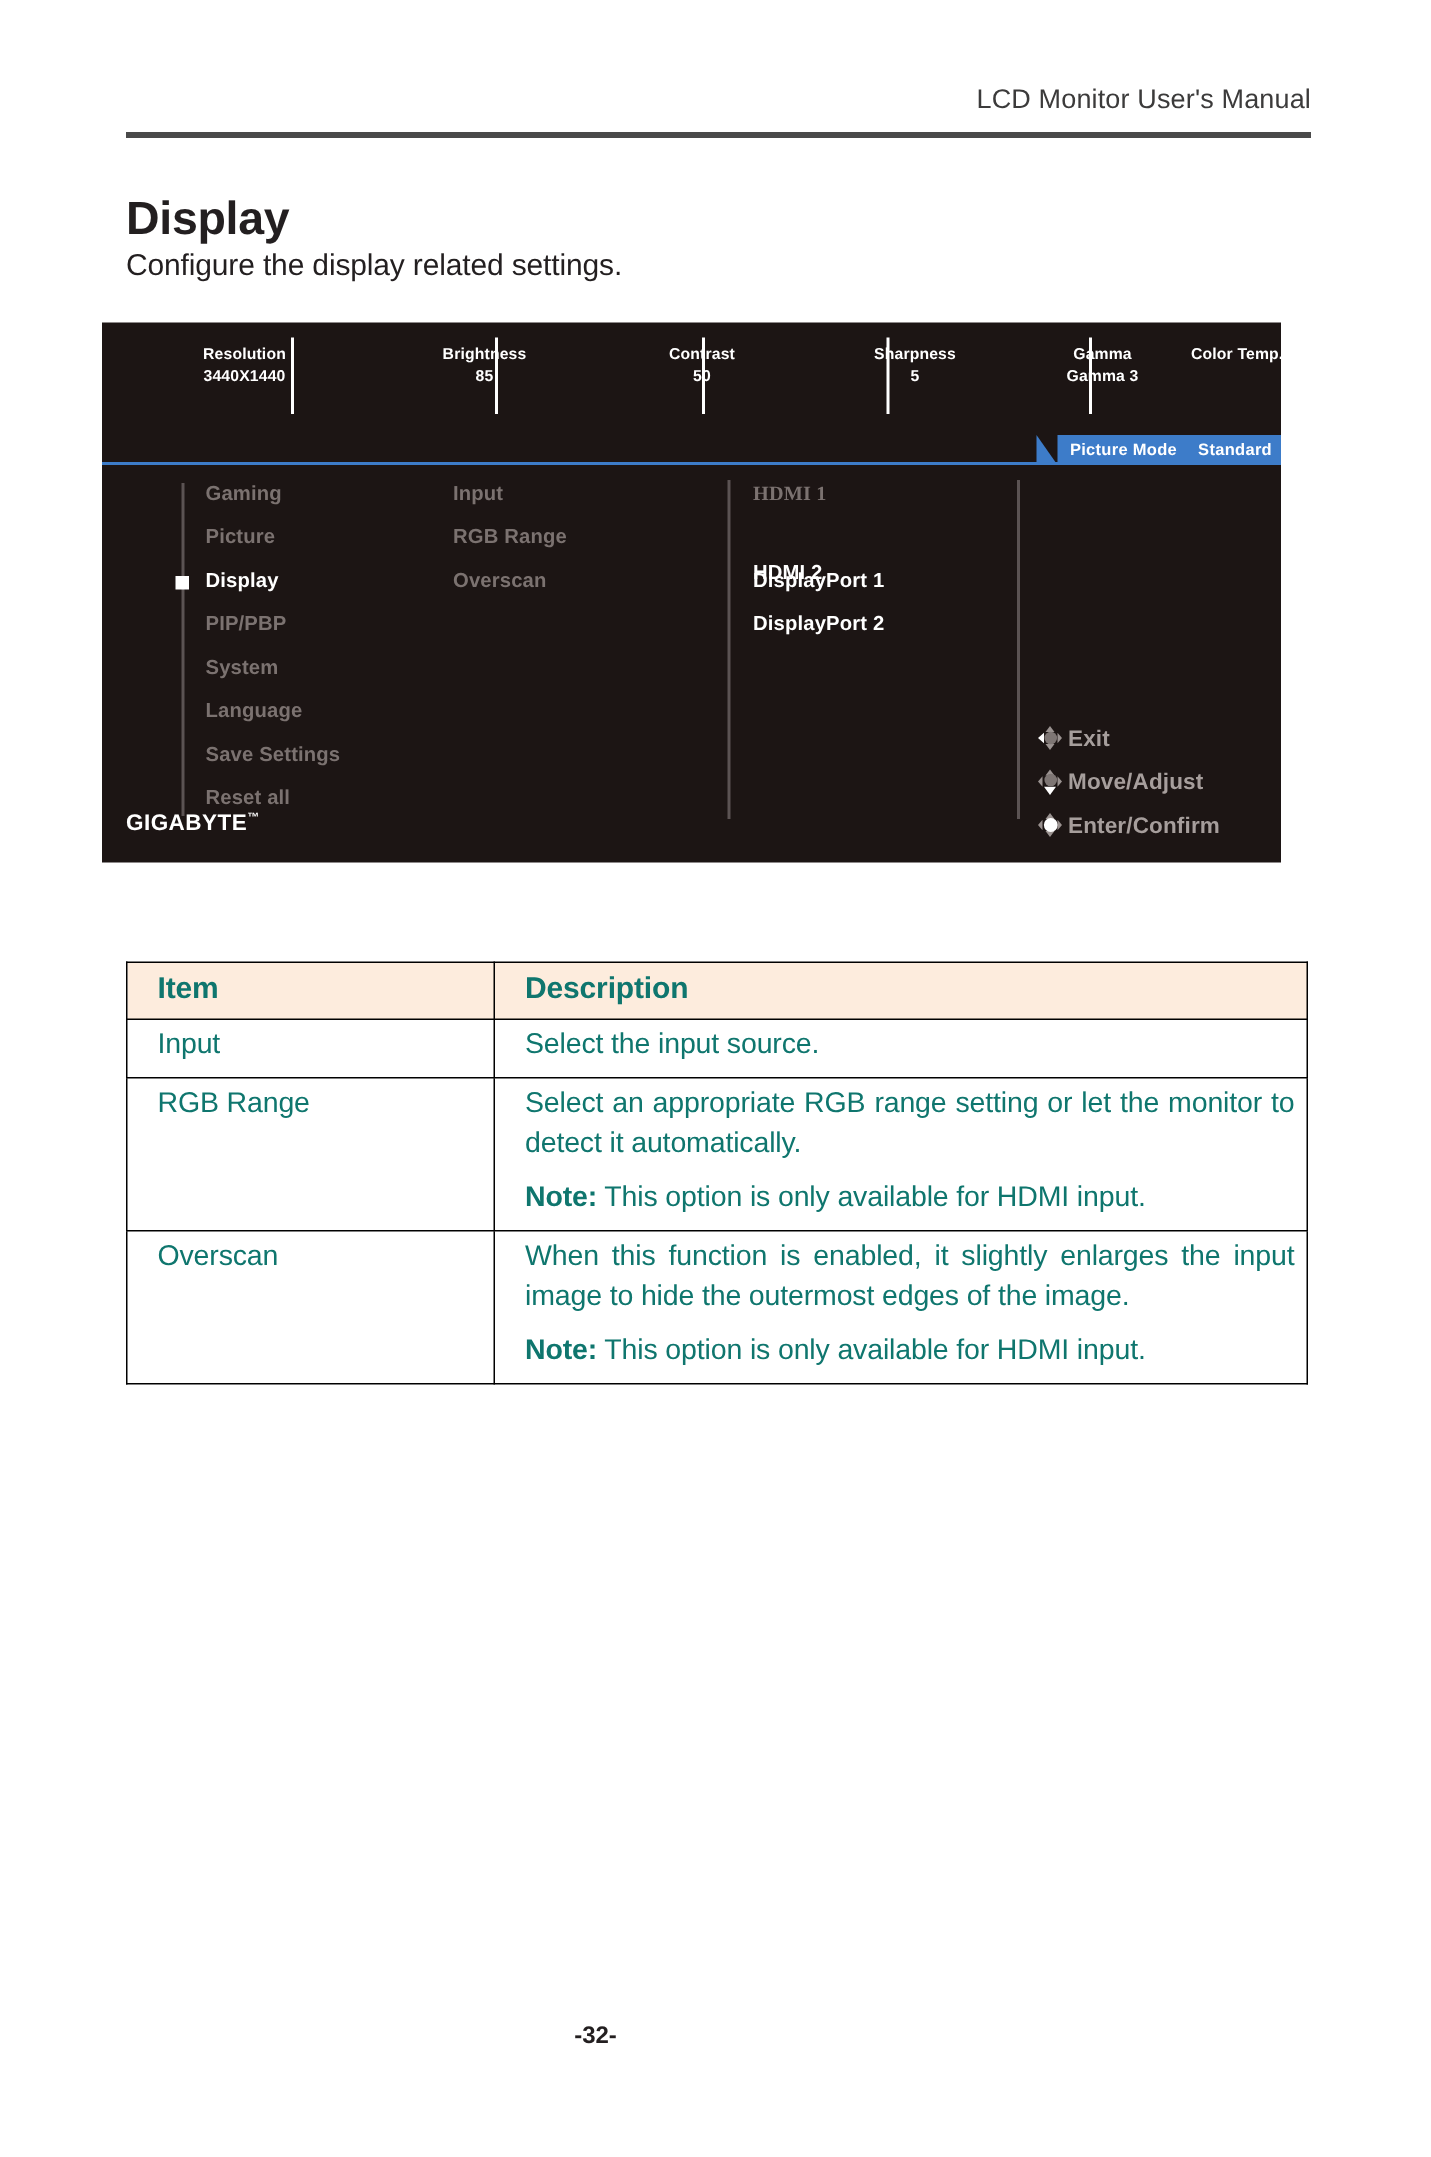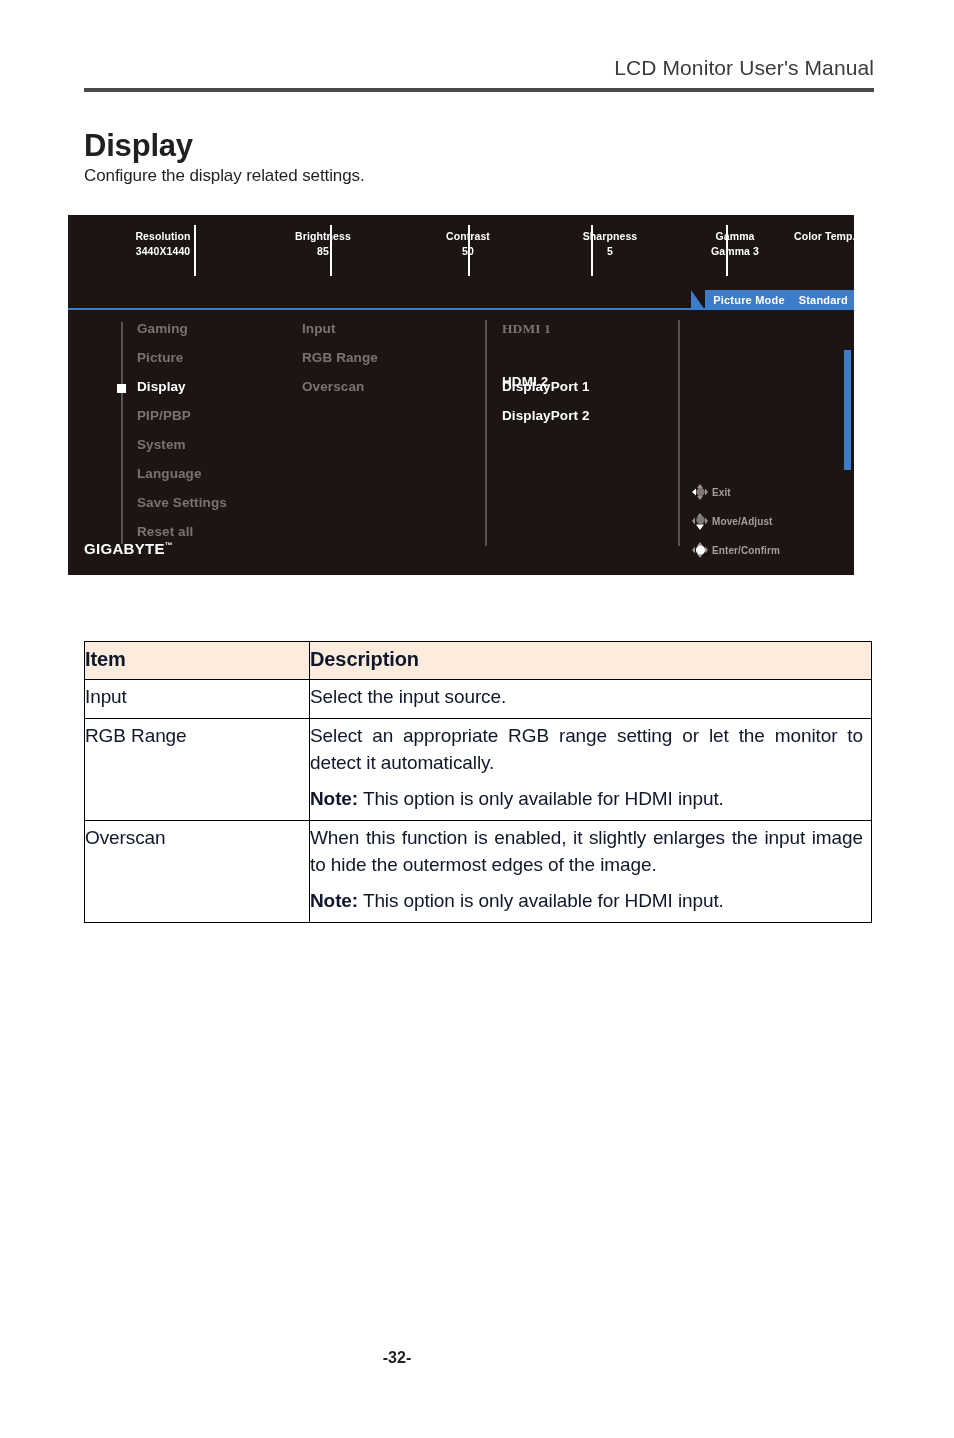--- a/index.html
+++ b/index.html
@@ -21,21 +21,21 @@
     position: absolute;
     left: 84px;
     top: 56px;
     width: 790px;
     height: 36px;
   }
   .page-header-title {
     position: absolute;
     right: 0;
     top: 0;
-    font-size: 21px;
+    font-size: 18px;
     color: #3c3b3b;
     letter-spacing: 0.1px;
     white-space: nowrap;
   }
   .page-header-rule {
     position: absolute;
     left: 0;
     bottom: 0;
     width: 790px;
     height: 4px;
@@ -49,21 +49,21 @@
     top: 107px;
     font-size: 31px;
     font-weight: bold;
     letter-spacing: -0.2px;
     color: #231f20;
   }
   .doc-subtitle {
     position: absolute;
     left: 84px;
     top: 166px;
-    font-size: 17px;
+    font-size: 20px;
     color: #231f20;
     letter-spacing: -0.1px;
   }
 
   
   .osd {
     position: absolute;
     left: 68px;
     top: 215px;
     width: 786px;
@@ -132,20 +132,21 @@
     height: 2px;
     background: #3d7cc9;
   }
 
   .osd-body {
     position: absolute;
     left: 0;
     top: 95px;
     width: 786px;
     height: 265px;
+    padding-left: 31px;
   }
 
   .osd-col-rule {
     position: absolute;
     width: 2px;
     background: #5b5353;
   }
 
   .osd-menu-item {
     position: absolute;
@@ -186,43 +187,43 @@
     width: 7px;
     height: 112px;
     background: #3d7cc9;
   }
 
   .osd-hint {
     position: absolute;
     display: flex;
     align-items: center;
     color: #a69e9c;
-    font-size: 10px;
+    font-size: 15px;
     font-weight: bold;
     white-space: nowrap;
     letter-spacing: 0.1px;
   }
   .osd-hint svg { display: block; margin-right: 1px; }
 
   
   .desc-table {
     position: absolute;
     left: 84px;
     top: 641px;
     width: 788px;
     border-collapse: collapse;
     table-layout: fixed;
   }
   .desc-table td, .desc-table th {
     border: 1.6px solid #000000;
     vertical-align: top;
-    padding: 4px 8px 7px 0;
+    padding: 4px 8px 7px 20px;
     font-size: 19px;
     line-height: 1.42;
-    color: #0f172a;
+    color: #0f766e;
     text-align: left;
     font-weight: normal;
     letter-spacing: -0.1px;
   }
   .desc-table thead th {
     background: #fdecdd;
     font-weight: bold;
     font-size: 20px;
     padding-top: 3px;
     padding-bottom: 6px;

